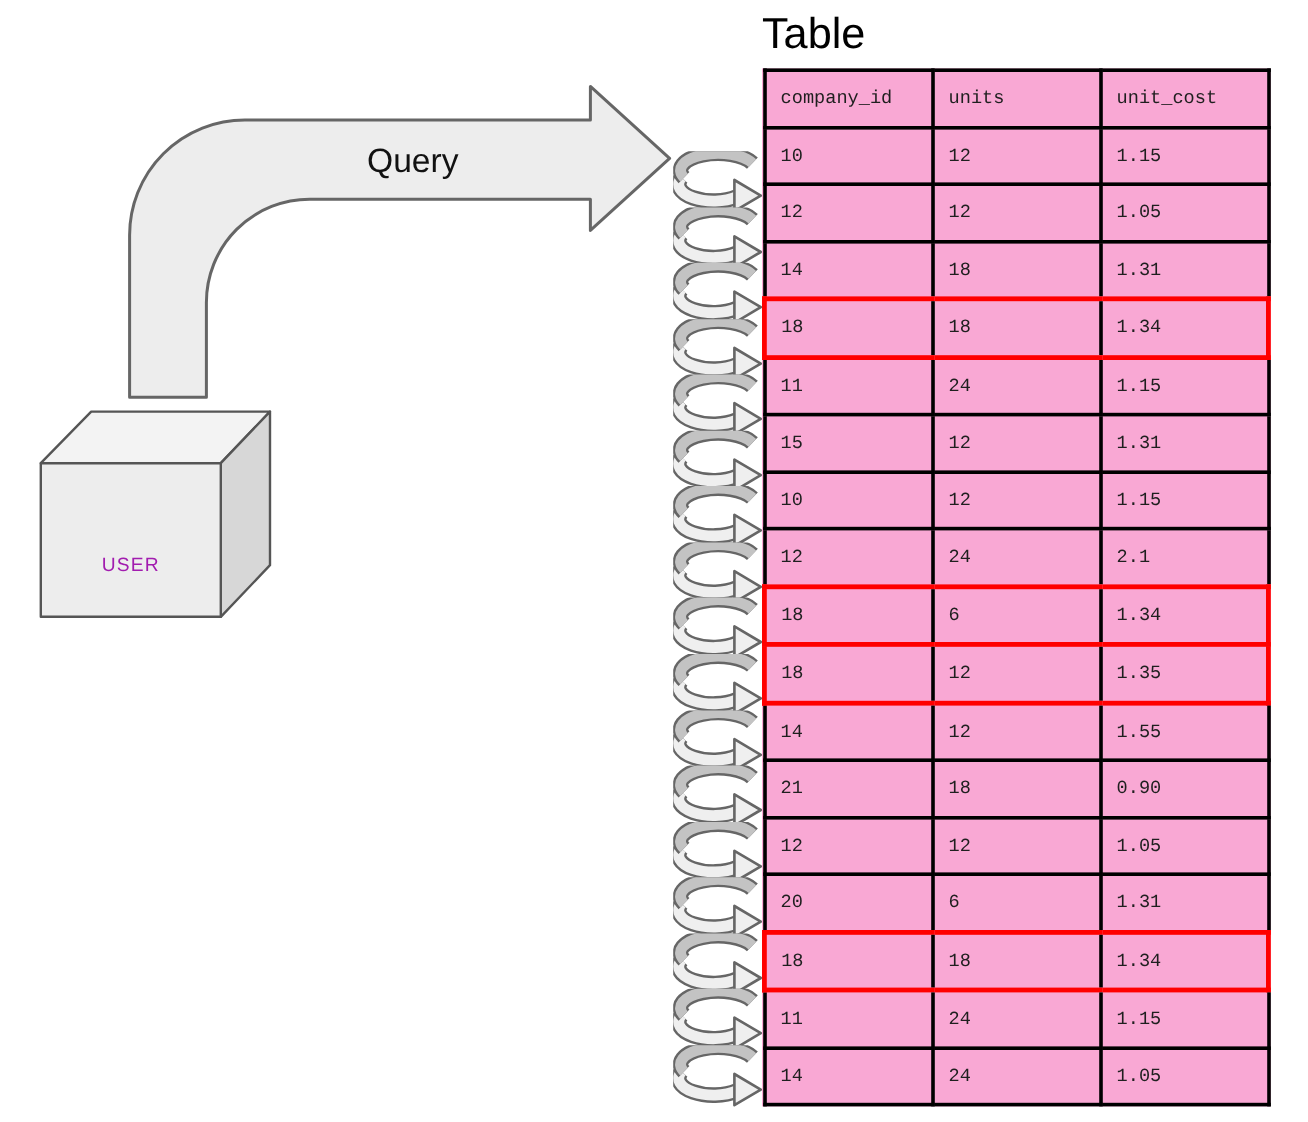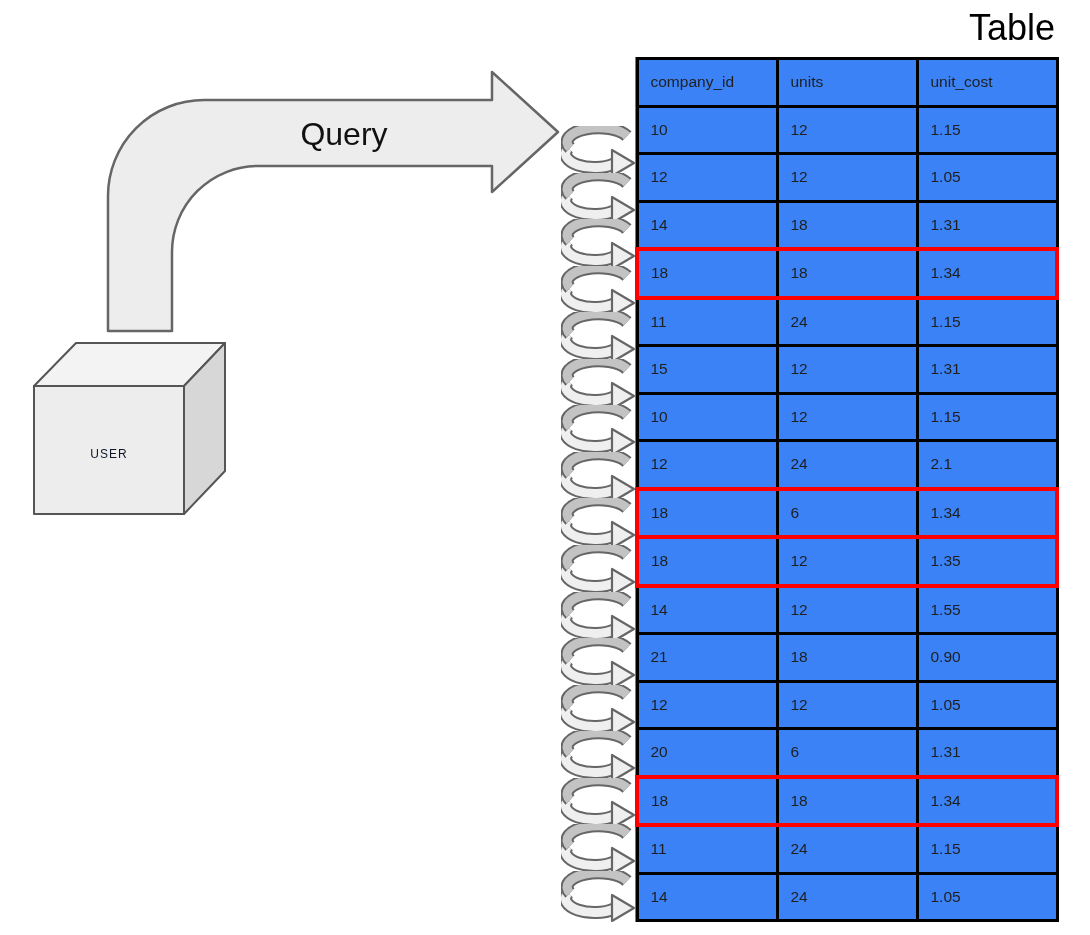--- a/index.html
+++ b/index.html
@@ -6,48 +6,48 @@
     --table-border:#000000; --highlight:#ff0000; --ink:#1f1f1f;
     --shape-fill:#ededed; --shape-stroke:#666666;
     --band-dark:#c3c3c3; --band-light:#efefef;
     --cube-top:#f3f3f3; --cube-side:#d7d7d7; --cube-stroke:#555555;
   }
   html,body{margin:0;padding:0;background:#ffffff;}
   #app{position:relative;width:1090px;height:935px;background:#ffffff;overflow:hidden;
        font-family:"Liberation Sans", sans-serif;}
 
   
-  .diagram-title{position:absolute;left:635px;top:6px;width:420px;text-align:right;
+  .diagram-title{position:absolute;left:635px;top:6px;width:420px;text-align:left;
     font-size:36px;line-height:44px;color:#000;}
 
   
   .shape-layer{position:absolute;left:0;top:0;width:1090px;height:935px;pointer-events:none;}
   .qarrow{fill:var(--shape-fill);stroke:var(--shape-stroke);stroke-width:2.5;stroke-linejoin:round;}
   .cube-face{stroke:var(--cube-stroke);stroke-width:2;stroke-linejoin:round;}
   .cube-front{fill:var(--shape-fill);}
   .cube-top{fill:var(--cube-top);}
   .cube-side{fill:var(--cube-side);}
 
   .query-label{position:absolute;left:344px;top:134px;transform:translate(-50%,-50%);
-    font-size:32px;color:#111;}
-  .user-label{position:absolute;left:109px;top:454px;transform:translate(-50%,-50%);
-    font-size:12px;letter-spacing:1px;color:#0f172a;}
+    font-size:28px;color:#111;}
+  .user-label{position:absolute;left:109px;top:472px;transform:translate(-50%,-50%);
+    font-size:16px;letter-spacing:1px;color:#a21caf;}
 
   
   #spiral-col{position:absolute;left:0;top:0;width:1090px;height:935px;pointer-events:none;}
   .spiral{position:absolute;left:561px;width:76px;height:54px;}
   .band-outline{fill:none;stroke:var(--shape-stroke);}
   .band-light{fill:none;stroke:var(--band-light);}
   .band-dark{fill:none;stroke:var(--band-dark);}
   .spiral .head{fill:var(--band-light);stroke:var(--shape-stroke);stroke-width:2.2;stroke-linejoin:round;}
 
   
   #results-table{position:absolute;left:635px;top:57px;border-collapse:collapse;
-    table-layout:fixed;width:420px;background:#3b82f6;
-    font-family:Liberation Sans, sans-serif;font-size:15.5px;color:var(--ink);}
+    table-layout:fixed;width:420px;background:#f9a8d4;
+    font-family:Liberation Mono, monospace;font-size:15.5px;color:var(--ink);}
   #results-table col{width:140px;}
   #results-table th,#results-table td{border:3px solid var(--table-border);
     height:44.5px;padding:0 0 0 12px;text-align:left;vertical-align:middle;
     font-weight:normal;white-space:nowrap;overflow:hidden;}
   #results-table tr.hl td{border-top:4px solid var(--highlight);border-bottom:4px solid var(--highlight);}
   #results-table tr.hl td:first-child{border-left:4px solid var(--highlight);}
   #results-table tr.hl td:last-child{border-right:4px solid var(--highlight);}
 </style>
 </head>
 <body>

